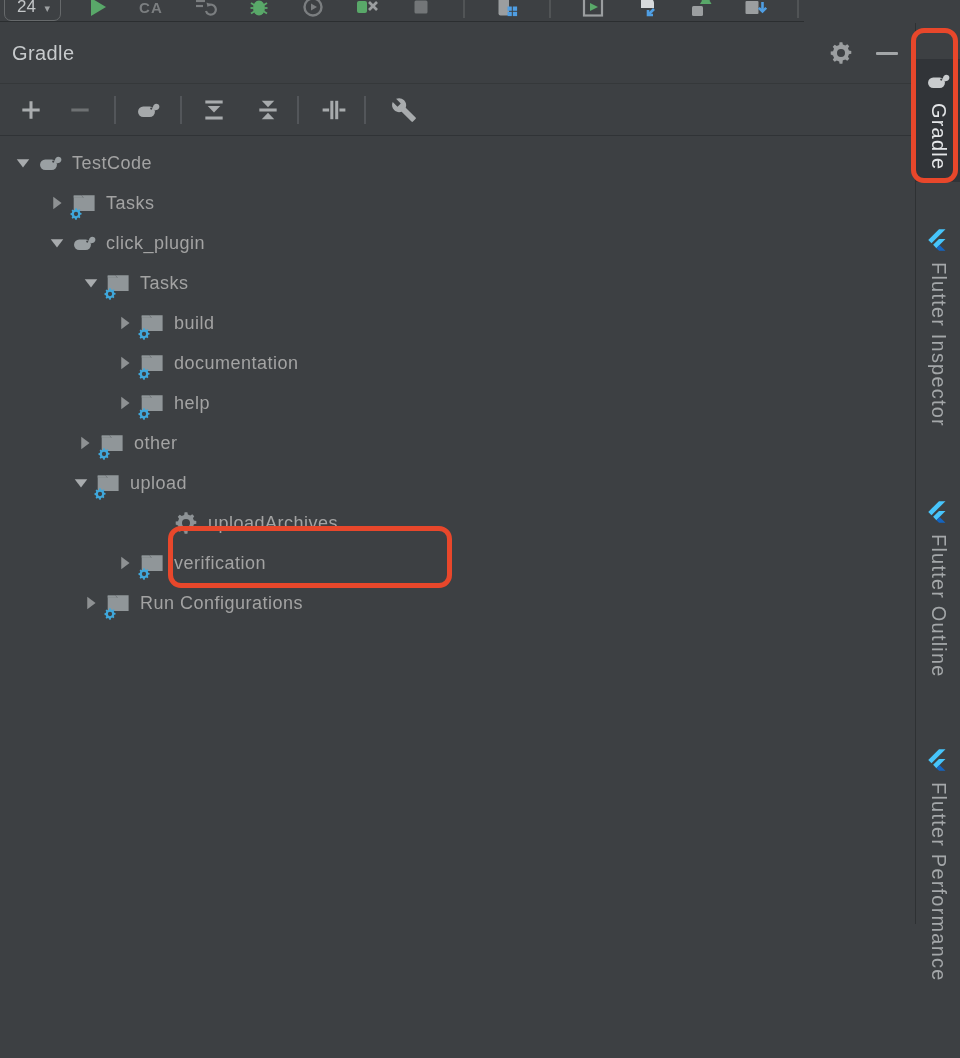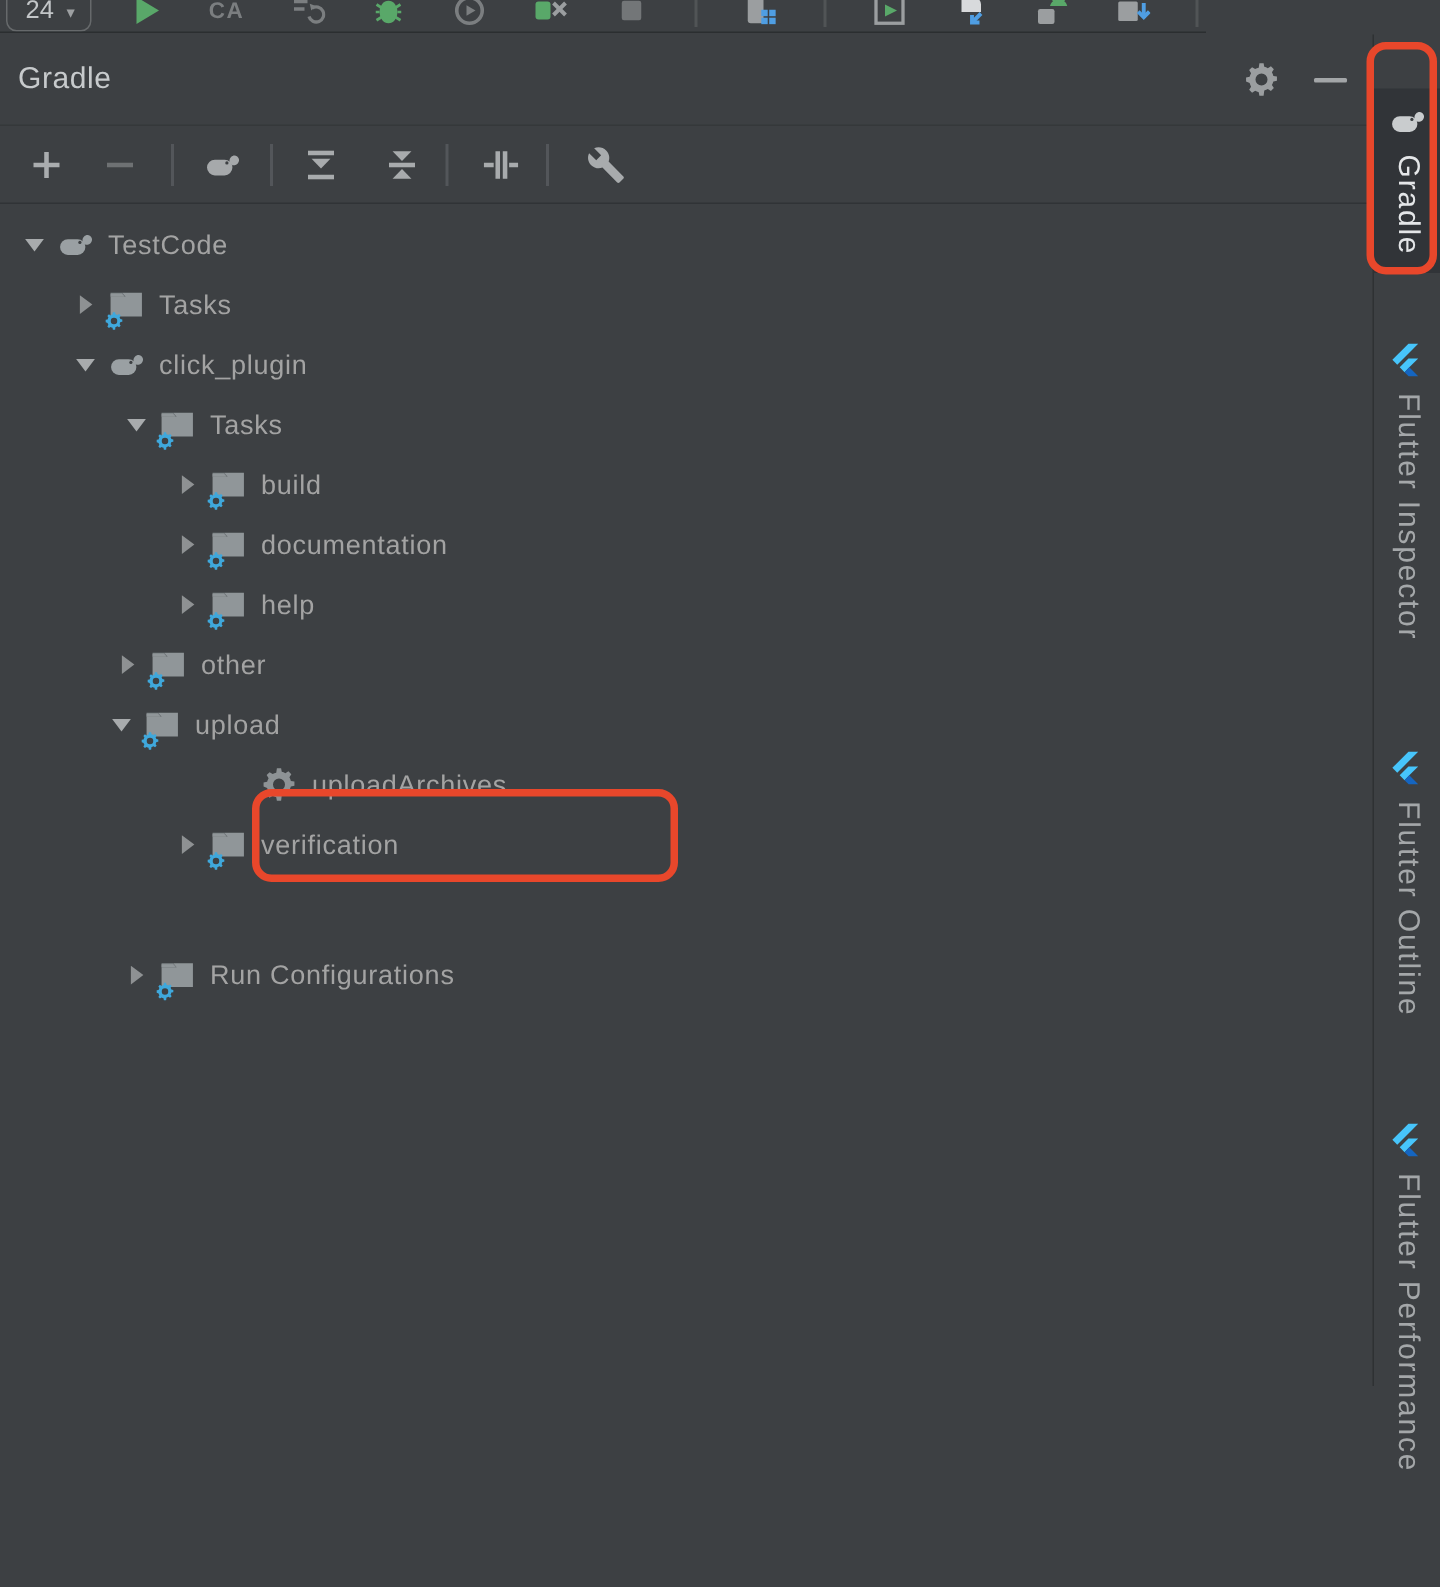--- a/index.html
+++ b/index.html
@@ -489,21 +489,21 @@
                 <path fill="#7e8487" d="M2.5,4.8h7.2l2,2.4H2.5Z"></path>
                 <path fill="#909699" d="M2.5,7.2h9.2l-2-2.4h12.1v14.6H2.5Z"></path>
                 <path fill="#909699" d="M2.5,5.4h7l1.6,1.8H2.5Z"></path>
               </svg>
               <span class="minigear"><svg viewBox="0 0 24 24">
                   <path fill="#3FA8DC" fill-rule="evenodd" d="M12,8.3a3.7,3.7 0 1 0 0,7.4a3.7,3.7 0 1 0 0,-7.4ZM10.7,2h2.6l0.4,2.2a8,8 0 0 1 2.2,0.9l1.9-1.2l1.8,1.8l-1.2,1.9a8,8 0 0 1 0.9,2.2l2.2,0.4v2.6l-2.2,0.4a8,8 0 0 1-0.9,2.2l1.2,1.9l-1.8,1.8l-1.9-1.2a8,8 0 0 1-2.2,0.9L13.3,22h-2.6l-0.4-2.2a8,8 0 0 1-2.2-0.9l-1.9,1.2l-1.8-1.8l1.2-1.9a8,8 0 0 1-0.9-2.2L2.5,13.3v-2.6l2.2-0.4a8,8 0 0 1 0.9-2.2L4.4,6.2l1.8-1.8l1.9,1.2a8,8 0 0 1 2.2-0.9Z"></path>
                 </svg></span>
             </span>
     <span class="tlabel">verification</span>
   </div>
-          <div class="trow" style="padding-left: 78px; margin-top: 47px;">
+          <div class="trow" style="padding-left: 78px;">
     <span class="arrowbox">
               <svg viewBox="0 0 24 24">
                 <path fill="#8e9193" d="M7.5,4.5l10,7.5l-10,7.5Z"></path>
               </svg>
             </span>
     <span class="nodeicon">
               <svg viewBox="0 0 24 24">
                 <path fill="#7e8487" d="M2.5,4.8h7.2l2,2.4H2.5Z"></path>
                 <path fill="#909699" d="M2.5,7.2h9.2l-2-2.4h12.1v14.6H2.5Z"></path>
                 <path fill="#909699" d="M2.5,5.4h7l1.6,1.8H2.5Z"></path>

